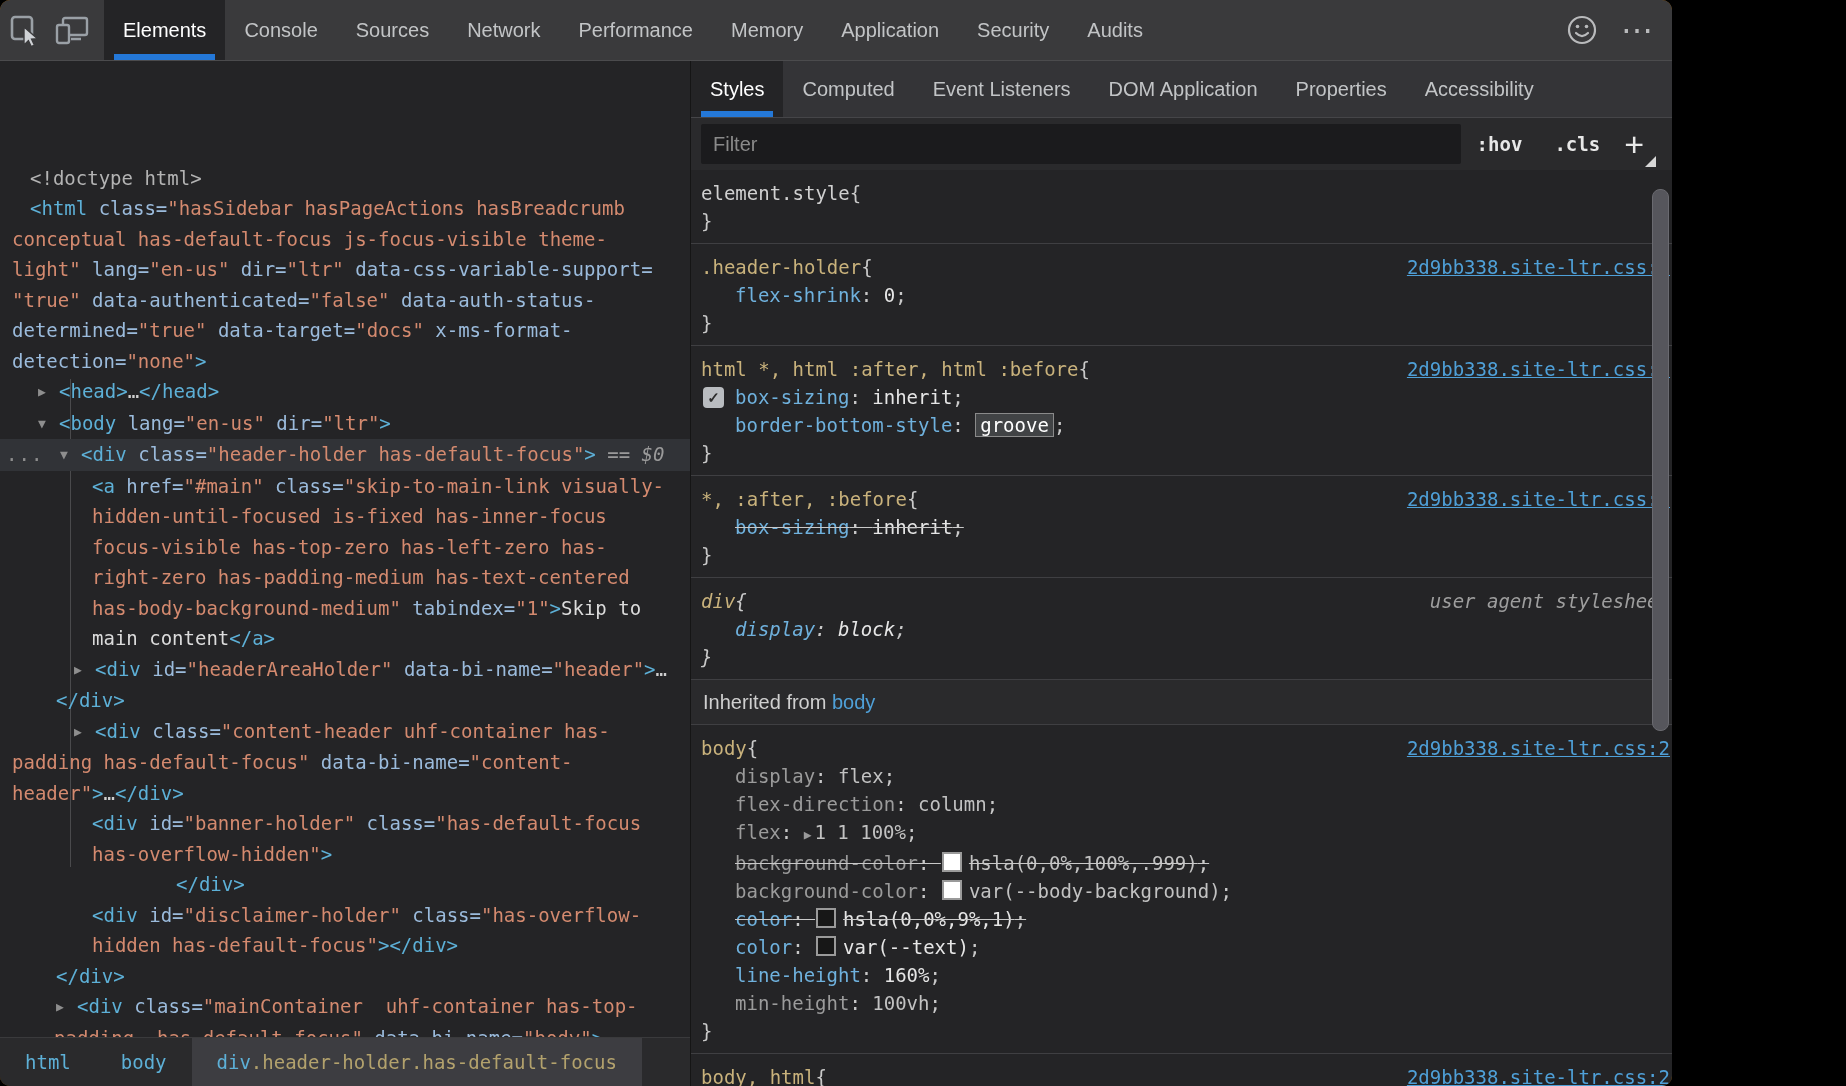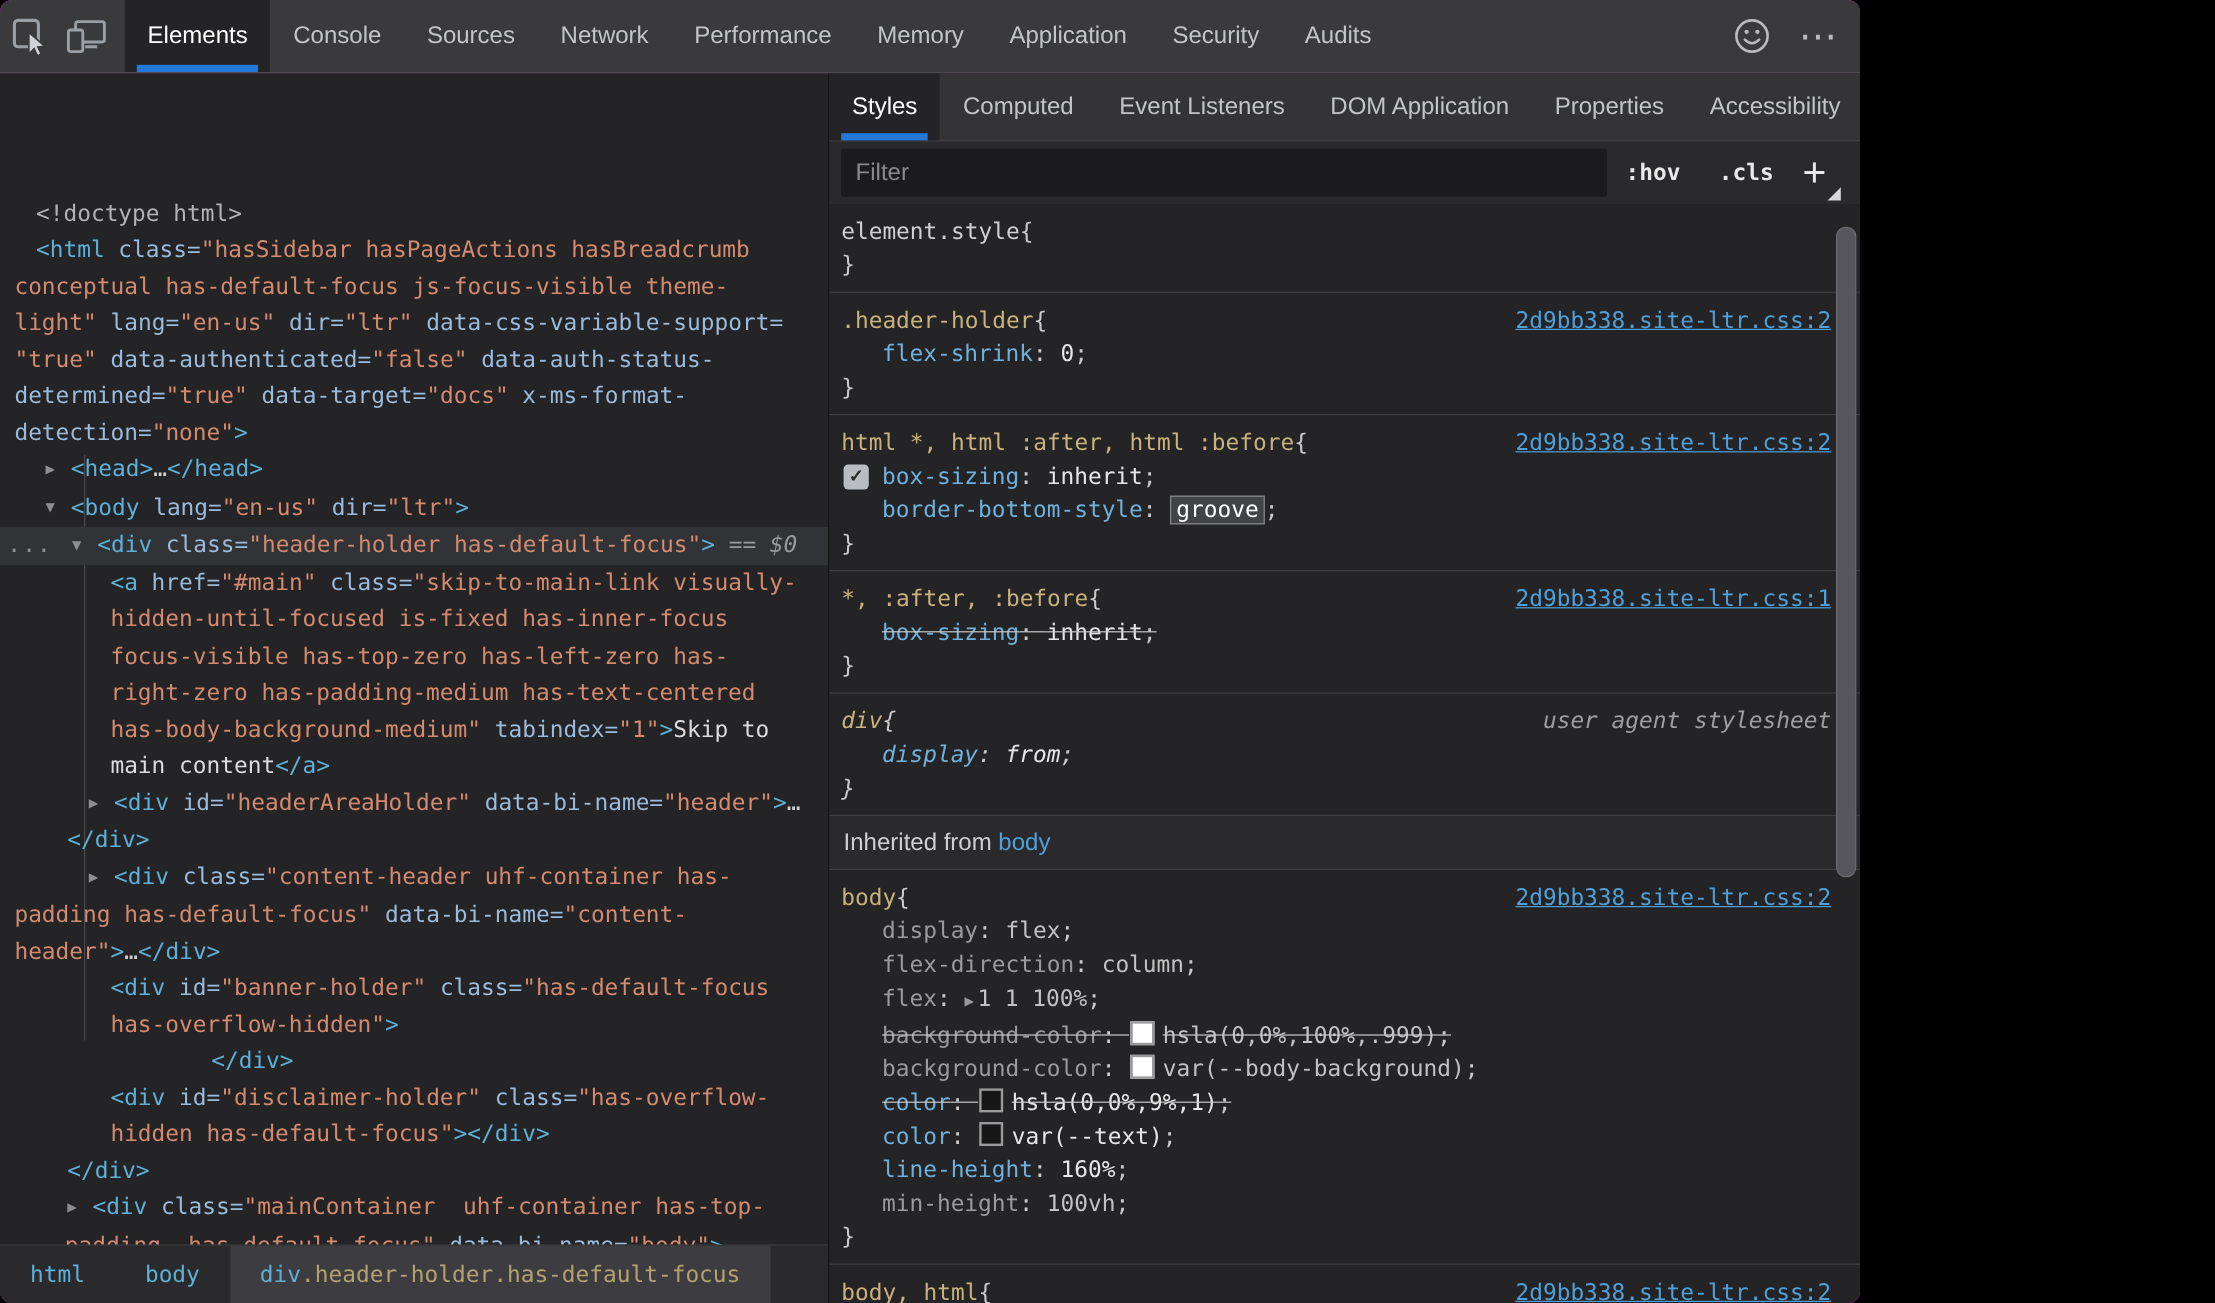--- a/index.html
+++ b/index.html
@@ -1,16 +1,16 @@
 <!DOCTYPE html>
 <html><head>
 <meta charset="utf-8">
 <style>
   html,body{margin:0;padding:0;background:#000;}
-  .devtools{position:relative;width:1550px;height:1086px;background:#d946ef;overflow:hidden;
+  .devtools{position:relative;width:1672px;height:1086px;background:#a16207;overflow:hidden;
     border-radius:10px;font-family:"Liberation Sans",sans-serif;}
   
   .toolbar{position:relative;height:60px;background:#3a3a3c;border-bottom:1px solid #4b4b4d;
     display:flex;align-items:stretch;}
   .tb-icon{width:48px;display:flex;align-items:center;justify-content:center;cursor:pointer;}
   .tb-icon svg{display:block;}
   .tabs{display:flex;align-items:stretch;margin-left:8px;}
   .tab{position:relative;display:flex;align-items:center;padding:0 19px;font-size:20px;
     color:#c2c4c6;cursor:pointer;white-space:nowrap;}
   .tab.active{background:#242426;color:#fff;}
@@ -43,21 +43,21 @@
   .filter-row{height:52px;display:flex;align-items:center;padding:0 10px;background:#2a2a2c;}
   .filter-input{flex:1;height:40px;background:#1b1b1d;border:none;outline:none;border-radius:2px;
     color:#ddd;font-size:20px;padding:0 12px;font-family:"Liberation Sans",sans-serif;}
   .filter-input::placeholder{color:#8a8a8a;}
   .pseudo-btn{font-family:"DejaVu Sans Mono",monospace;font-size:19px;font-weight:bold;color:#e8e8e8;
     padding:0 16px;cursor:pointer;white-space:nowrap;}
   .plus-btn{position:relative;font-size:34px;font-weight:300;color:#e8e8e8;padding:0 18px 0 8px;cursor:pointer;line-height:30px;}
   .plus-corner{position:absolute;right:6px;bottom:-8px;width:0;height:0;
     border-left:11px solid transparent;border-bottom:11px solid #d8d8d8;}
   .styles-list{font-family:"DejaVu Sans Mono",monospace;font-size:19px;line-height:28px;color:#c9c9c9;}
-  .rule{padding:9px 24px 8px 10px;border-bottom:1px solid #3f3f42;}
+  .rule{padding:9px 2px 8px 10px;border-bottom:1px solid #3f3f42;}
   .sel-row{display:flex;align-items:baseline;}
   .sel-txt{color:#c9b27c;}
   .sel-es{color:#d0d0d0;}
   .brace{color:#c9c9c9;}
   .rule-link{margin-left:auto;color:#4fa0d8;text-decoration:underline;cursor:pointer;white-space:nowrap;}
   .ua-label{margin-left:auto;color:#9e9e9e;font-style:italic;white-space:nowrap;}
   .rule.italic .sel-txt,.rule.italic .decl,.rule.italic .brace{font-style:italic;}
   .decl{position:relative;padding-left:34px;cursor:text;}
   .p-name{color:#6fb1dd;}
   .p-val{color:#e6e6e6;}
@@ -184,21 +184,21 @@
             </div>
             <div class="decl"><span class="struck"><span class="p-name">box-sizing</span><span class="brace">: </span><span class="p-val">inherit</span><span class="brace">;</span></span></div>
             <div class="brace">}</div>
           </div>
           <div class="rule italic">
             <div class="sel-row">
               <span class="sel-txt">div</span>
               <span class="brace"> {</span>
               <span class="ua-label">user agent stylesheet</span>
             </div>
-            <div class="decl"><span><span class="p-name">display</span><span class="brace">: </span><span class="p-val">from</span><span class="brace">;</span></span></div>
+            <div class="decl"><span><span class="p-name">display</span><span class="brace">: </span><span class="p-val">block</span><span class="brace">;</span></span></div>
             <div class="brace">}</div>
           </div>
           <div class="inherit-bar"><span>Inherited from </span><span class="target">body</span></div>
           <div class="rule">
             <div class="sel-row">
               <span class="sel-txt">body</span>
               <span class="brace"> {</span>
               <span class="rule-link">2d9bb338.site-ltr.css:2</span>
             </div>
             <div class="decl dim"><span><span class="p-name">display</span><span class="brace">: </span><span class="p-val">flex</span><span class="brace">;</span></span></div>

